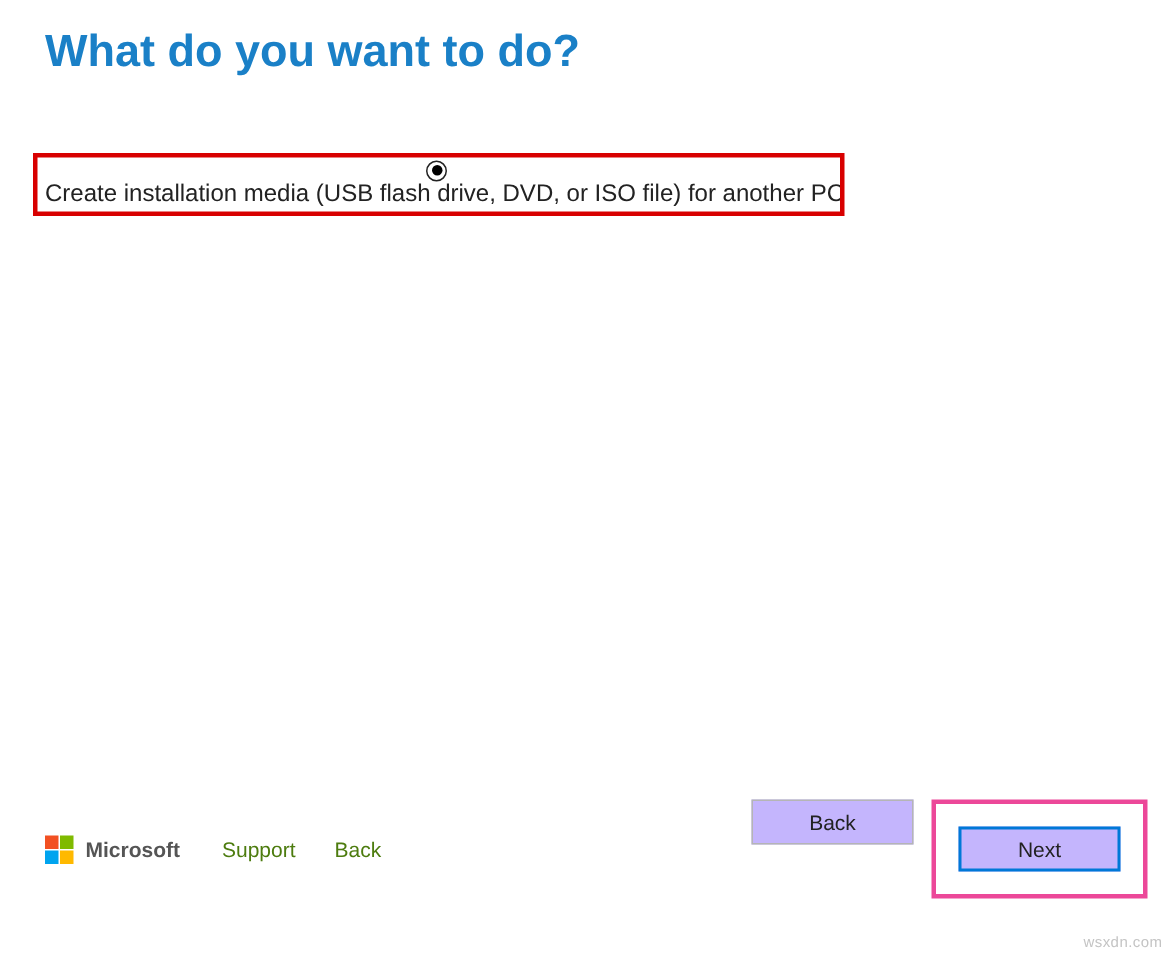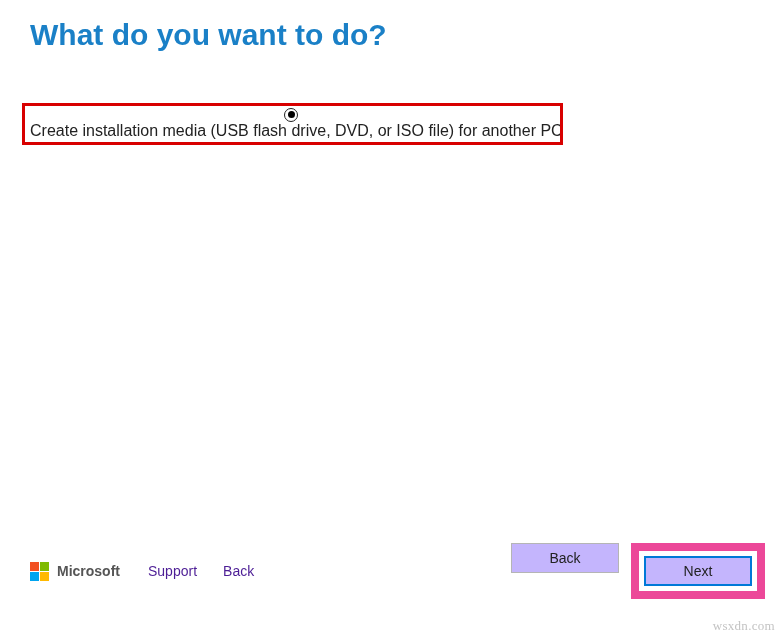--- a/index.html
+++ b/index.html
@@ -79,21 +79,21 @@
     .mslogo span:nth-child(3){background:#00a4ef;}
     .mslogo span:nth-child(4){background:#ffb900;}
     .msname {
       font-size: 14px;
       color: #555;
       font-weight: 600;
       margin-right: 28px;
     }
     .footer-link {
       font-size: 14px;
-      color: #4c1d95;
+      color: #4d7c0f;
       margin-right: 26px;
       cursor: pointer;
     }
     .buttons {
       margin-left: auto;
       display: flex;
       gap: 12px;
     }
     .btn {
       width: 108px;
@@ -104,31 +104,30 @@
       color: #222;
       cursor: pointer;
       display: flex;
       align-items: center;
       justify-content: center;
     }
     .btn.primary {
       border: 2px solid #0078d7;
     }
     .btn-wrap-highlight {
-      border: 8px solid #ec4899;
-      padding: 5px;
+      border: 3px solid #ec4899;
+      padding: 15px;
     }
     .watermark {
       position: absolute;
       right: 2px;
       bottom: 2px;
-      font-size: 13px;
+      font-size: 10px;
       color: #c4c4c4;
       letter-spacing: 0.3px;
-      font-family: Liberation Serif, serif;
     }
   </style>
 </head>
 <body>
 
 <h1 class="heading">What do you want to do?</h1>
 
 <div class="options">
   <div class="option-row highlighted">
     <span class="radio checked"></span>

